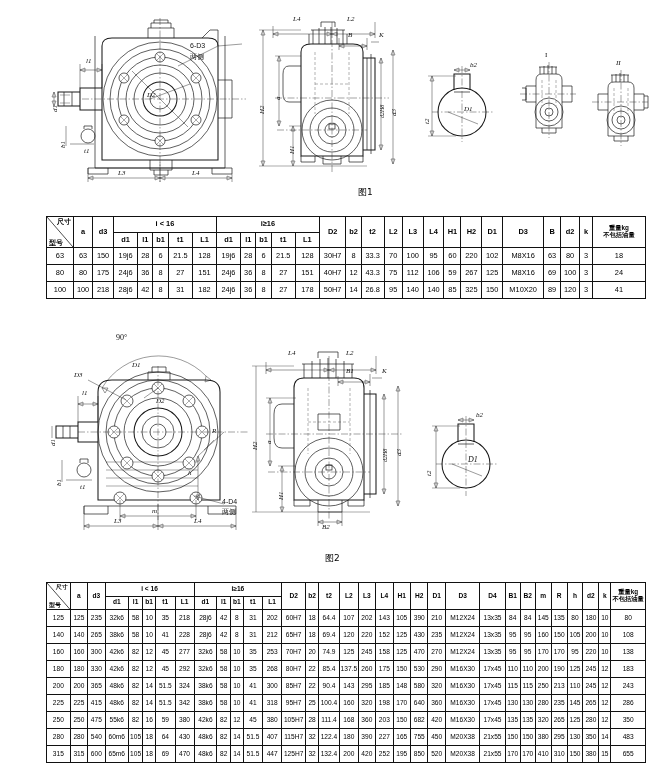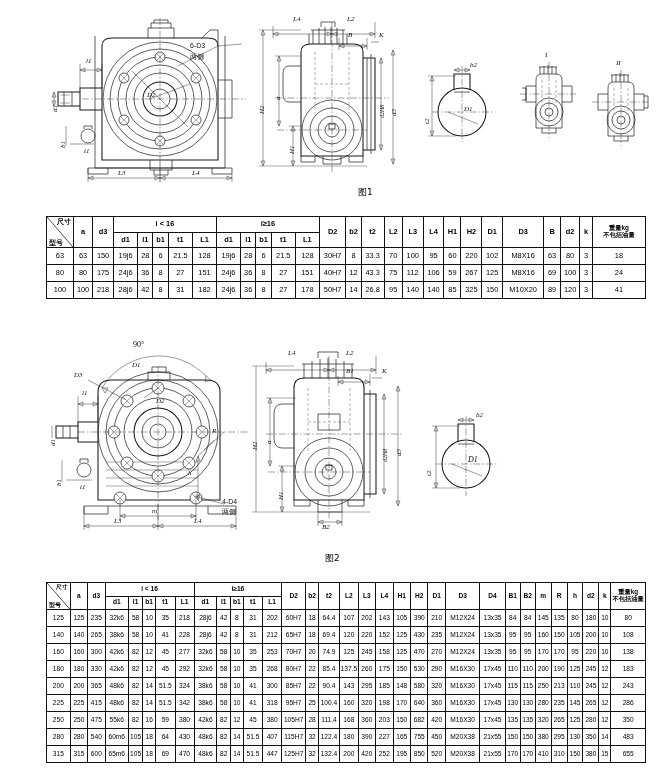--- a/index.html
+++ b/index.html
@@ -525,21 +525,21 @@
       <path class="dim" d="M50 68 l-5 -2 v4 z" fill="#222" stroke="none"></path>
 
       <path class="dim" d="M4 90 L4 102"></path>
 
       <circle class="ln" cx="36" cy="134" r="7" fill="#fff"></circle>
       <path class="ln" d="M32 127 L32 123 L40 123 L40 127"></path>
       <path class="dim" d="M14 124 L14 146 M18 144 L44 144"></path>
 
       <path class="dim" d="M156 114 L166 104"></path>
     </svg>
-    <span class="lbl" style="left:85px;top:-2px;font-size:8px;font-family:'Liberation Serif',serif;margin-top:7px;">90°</span>
+    <span class="lbl" style="left:68px;top:-2px;font-size:8px;font-family:'Liberation Serif',serif;">90°</span>
     <span class="lbl it" style="left:84px;top:26px;">D1</span>
     <span class="lbl it" style="left:26px;top:36px;">D3</span>
     <span class="lbl it" style="left:108px;top:62px;">D2</span>
     <span class="lbl it" style="left:164px;top:92px;">R</span>
     <span class="lbl it" style="left:140px;top:134px;">h</span>
     <span class="lbl it" style="left:104px;top:172px;">m</span>
     <span class="lbl" style="left:174px;top:162px;">4-D4</span>
     <span class="lbl" style="left:174px;top:172px;">两侧</span>
     <span class="lbl it" style="left:34px;top:54px;">l1</span>
     <span class="vlbl it" style="left:2px;top:110px;">d1</span>

